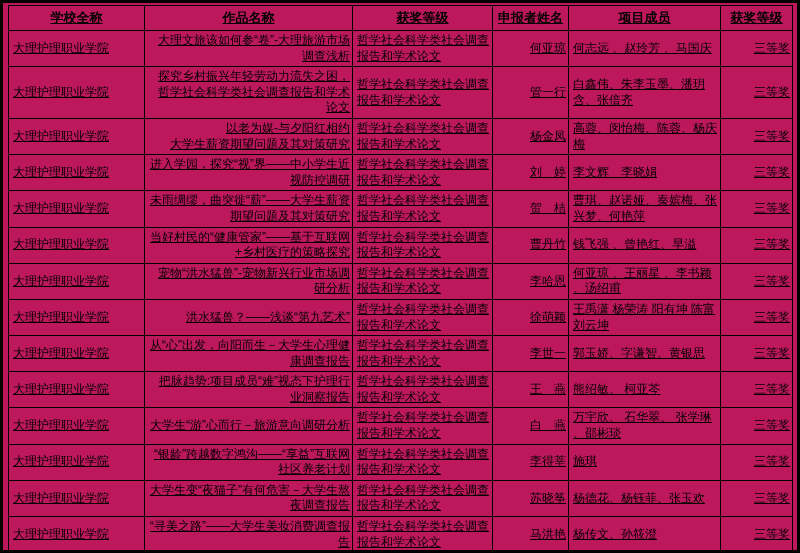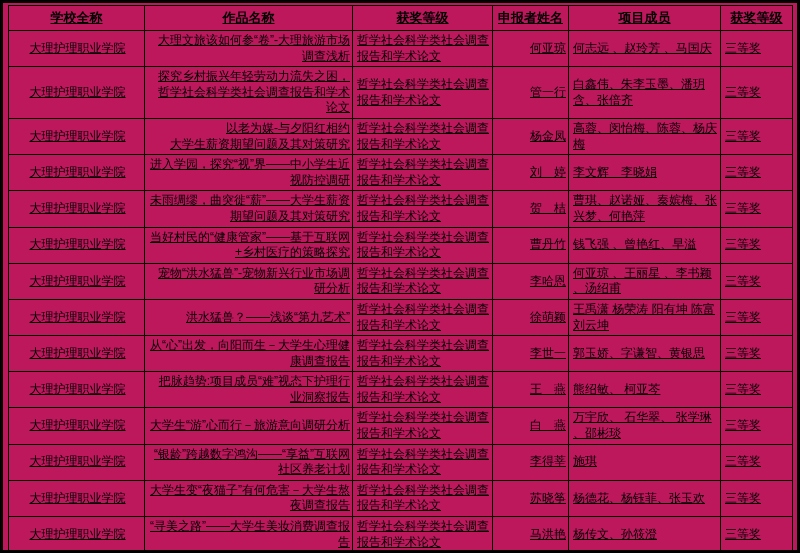--- a/index.html
+++ b/index.html
@@ -34,26 +34,26 @@
     word-break: break-all;
   }
   table.award-table th {
     font-size: 13px;
     font-weight: bold;
     text-align: center;
     height: 25px;
     padding: 2px;
   }
   table.award-table td { height: 34px; padding: 2px 2px 2px 4px; }
-  td.col-school { text-align: center; padding-left: 2px; }
+  td.col-school { text-align: left; padding-left: 2px; }
   td.col-title  { text-align: right; white-space: pre-line; }
   td.col-category { text-align: left; }
   td.col-applicant { text-align: right; }
   td.col-members { text-align: left; }
-  td.col-award { text-align: left; padding-left: 2px; }
+  td.col-award { text-align: right; padding-left: 2px; }
 </style>
 </head>
 <body>
 
 <div class="sheet">
   <table class="award-table">
     <colgroup>
       <col style="width:136px">
       <col style="width:208px">
       <col style="width:140px">

